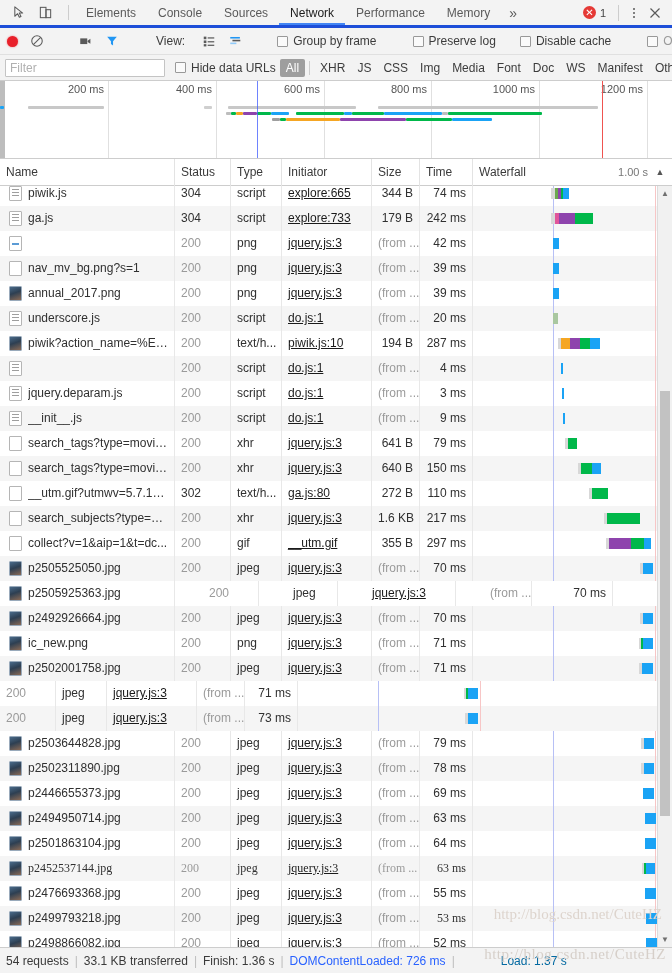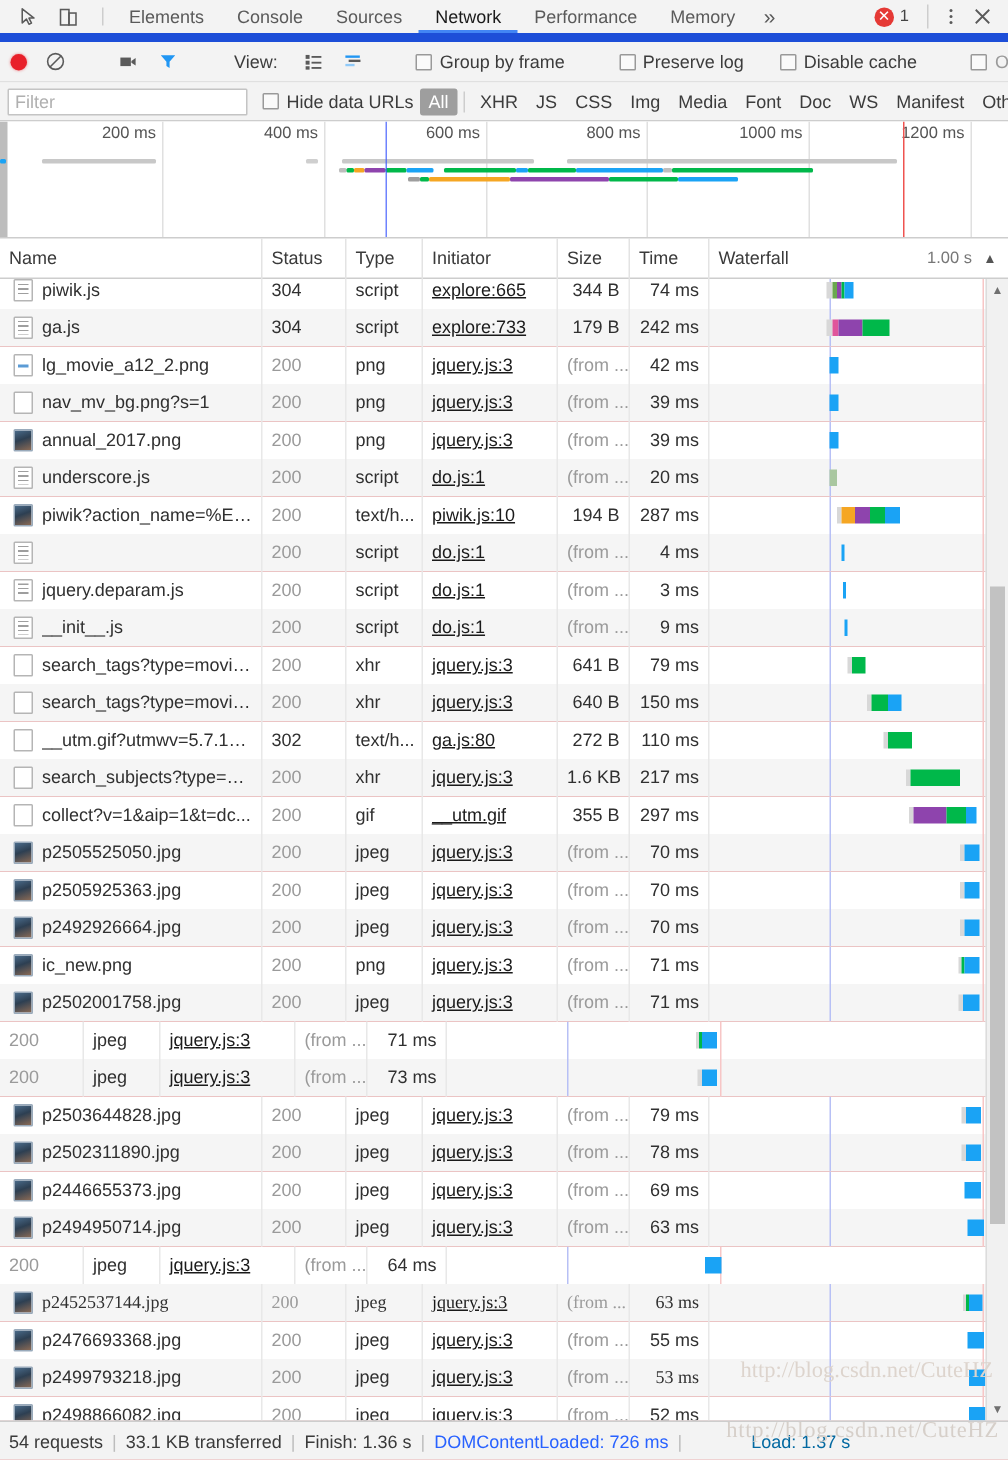--- a/index.html
+++ b/index.html
@@ -13,21 +13,21 @@
     color: #303030;
     -webkit-font-smoothing: antialiased;
   }
   #app { position: relative; width: 672px; height: 973px; display: flex; flex-direction: column; }
 
   
   .tabbar {
     height: 28px; min-height: 28px;
     display: flex; align-items: stretch;
     background: #f3f3f3;
-    border-bottom: 6px solid #1d4ed8;
+    border-bottom: 3px solid #1d4ed8;
   }
   .tb-icons { display: flex; align-items: center; padding: 0 4px 0 6px; }
   .tb-ico {
     width: 26px; height: 26px;
     display: flex; align-items: center; justify-content: center;
     cursor: pointer;
   }
   .tb-sep { width: 1px; background: #cdcdcd; margin: 5px 6px; }
   .tabs { display: flex; align-items: stretch; flex: 1; }
   .tab {
@@ -140,21 +140,21 @@
     border-right: 1px solid #e3e3e3;
     padding-left: 6px;
     overflow: hidden; white-space: nowrap;
     cursor: pointer;
   }
   .th.wf { display:flex; align-items:center; justify-content: space-between; padding-right: 4px; border-right:none; flex:1;}
   .th-wf-scale { font-size: 11px; color: #777; }
   .sort-arrow { width: 16px; text-align:center; color:#555; font-size:9px; }
 
   
-  .tbody { flex: 1; position: relative; overflow: hidden; background: #b91c1c; }
+  .tbody { flex: 1; position: relative; overflow: hidden; background: #6d28d9; }
   .rows-clip { position: absolute; inset: 0; overflow: hidden; }
   .row {
     height: 25px;
     display: flex; align-items: center;
     font-size: 12px;
     border-bottom: none;
     position: relative;
   }
   .row.odd { background: #f5f5f5; }
   .row.even { background: #ffffff; }
@@ -477,21 +477,20 @@
             <div class="wf-grid" style="left: 182px; background: rgb(247, 198, 198);"></div>
             <div class="wf-seg" style="left: 78px; width: 4px; background: rgb(216, 216, 216);"></div>
             <div class="wf-seg" style="left: 82px; width: 4px; background: rgb(224, 85, 155);"></div>
             <div class="wf-seg" style="left: 86px; width: 16px; background: rgb(142, 68, 173);"></div>
             <div class="wf-seg" style="left: 102px; width: 18px; background: rgb(0, 184, 74);"></div>
           </div>
         </div>
         <div class="row even" style="margin-top: 0px;">
           <div class="cell c-name" style="width: 175px;">
             <span class="nm-ico minus"></span>
-            <span class="nm-txt">lg_movie_a12_2.png</span>
           </div>
           <div class="cell c-status dim" style="width: 56px;">200</div>
           <div class="cell c-type" style="width: 51px;">png</div>
           <div class="cell c-init" style="width: 90px;"><span class="lnk">jquery.js:3</span></div>
           <div class="cell c-size dim" style="width: 48px;">(from ...</div>
           <div class="cell c-time" style="width: 53px;">42 ms</div>
           <div class="cell c-wf">
             <div class="wf-grid" style="left: 80px; background: rgb(183, 192, 245);"></div>
             <div class="wf-grid" style="left: 182px; background: rgb(247, 198, 198);"></div>
             <div class="wf-seg" style="left: 80px; width: 6px; background: rgb(26, 163, 245);"></div>
@@ -710,21 +709,21 @@
           <div class="cell c-init" style="width: 90px;"><span class="lnk">jquery.js:3</span></div>
           <div class="cell c-size dim" style="width: 48px;">(from ...</div>
           <div class="cell c-time" style="width: 53px;">70 ms</div>
           <div class="cell c-wf">
             <div class="wf-grid" style="left: 80px; background: rgb(183, 192, 245);"></div>
             <div class="wf-grid" style="left: 182px; background: rgb(247, 198, 198);"></div>
             <div class="wf-seg" style="left: 167px; width: 3px; background: rgb(216, 216, 216);"></div>
             <div class="wf-seg" style="left: 170px; width: 10px; background: rgb(26, 163, 245);"></div>
           </div>
         </div>
-        <div class="row even" style="margin-top: 0px;">
+        <div class="row even" style="margin-top: 0px; gap: 28px;">
           <div class="cell c-name" style="width: 175px;">
             <span class="nm-ico img" style="background: linear-gradient(160deg, rgb(74, 107, 138) 0%, rgb(45, 63, 82) 45%, rgb(138, 106, 85) 100%);"></span>
             <span class="nm-txt">p2505925363.jpg</span>
           </div>
           <div class="cell c-status dim" style="width: 56px;">200</div>
           <div class="cell c-type" style="width: 51px;">jpeg</div>
           <div class="cell c-init" style="width: 90px;"><span class="lnk">jquery.js:3</span></div>
           <div class="cell c-size dim" style="width: 48px;">(from ...</div>
           <div class="cell c-time" style="width: 53px;">70 ms</div>
           <div class="cell c-wf">
@@ -873,20 +872,24 @@
           <div class="cell c-init" style="width: 90px;"><span class="lnk">jquery.js:3</span></div>
           <div class="cell c-size dim" style="width: 48px;">(from ...</div>
           <div class="cell c-time" style="width: 53px;">63 ms</div>
           <div class="cell c-wf">
             <div class="wf-grid" style="left: 80px; background: rgb(183, 192, 245);"></div>
             <div class="wf-grid" style="left: 182px; background: rgb(247, 198, 198);"></div>
             <div class="wf-seg" style="left: 172px; width: 11px; background: rgb(26, 163, 245);"></div>
           </div>
         </div>
         <div class="row even" style="margin-top: 0px;">
+          <div class="cell c-name" style="width: 175px;">
+            <span class="nm-ico img" style="background: linear-gradient(160deg, rgb(74, 107, 138) 0%, rgb(45, 63, 82) 45%, rgb(138, 106, 85) 100%);"></span>
+            <span class="nm-txt">p2501863104.jpg</span>
+          </div>
           <div class="cell c-status dim" style="width: 56px;">200</div>
           <div class="cell c-type" style="width: 51px;">jpeg</div>
           <div class="cell c-init" style="width: 90px;"><span class="lnk">jquery.js:3</span></div>
           <div class="cell c-size dim" style="width: 48px;">(from ...</div>
           <div class="cell c-time" style="width: 53px;">64 ms</div>
           <div class="cell c-wf">
             <div class="wf-grid" style="left: 80px; background: rgb(183, 192, 245);"></div>
             <div class="wf-grid" style="left: 182px; background: rgb(247, 198, 198);"></div>
             <div class="wf-seg" style="left: 172px; width: 11px; background: rgb(26, 163, 245);"></div>
           </div>

